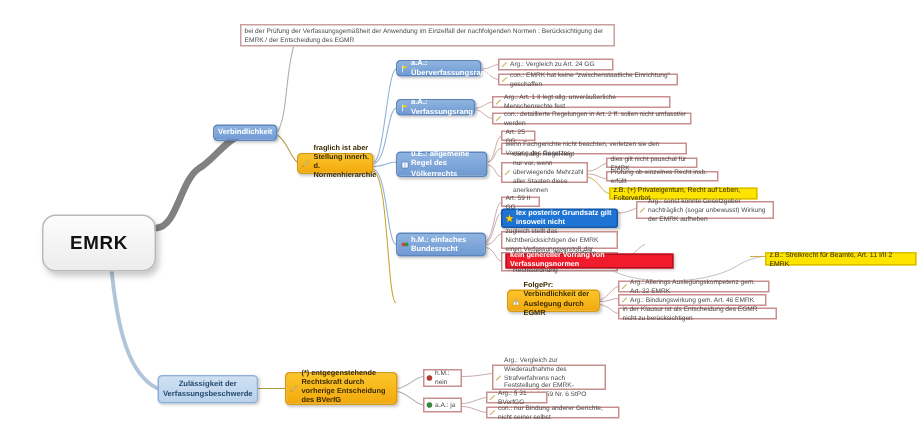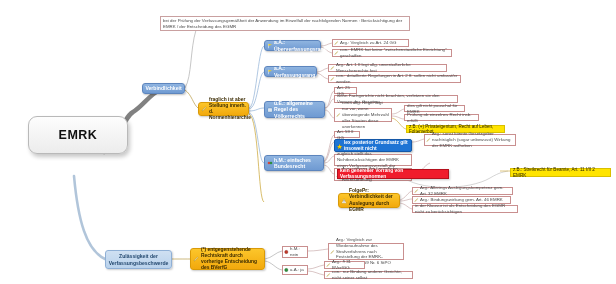--- a/index.html
+++ b/index.html
@@ -183,21 +183,21 @@
     <path d="M400,203 C406,204 408,208 412,209" fill="none" stroke="#c1a0a0" stroke-width=".6"></path>
 
     <path d="M172,259 C180,259 182,259 190,259" fill="none" stroke="#b79b46" stroke-width=".7"></path>
     <path d="M265,259 C272,258 276,252 282,251" fill="none" stroke="#aeaeae" stroke-width=".7"></path>
     <path d="M265,261 C272,262 276,269 282,270" fill="none" stroke="#aeaeae" stroke-width=".7"></path>
     <path d="M308,251 C316,251 320,250 328,249" fill="none" stroke="#c1a0a0" stroke-width=".6"></path>
     <path d="M308,269 C314,269 318,266 324,265" fill="none" stroke="#c1a0a0" stroke-width=".6"></path>
     <path d="M308,271 C314,271 318,274 324,275" fill="none" stroke="#c1a0a0" stroke-width=".6"></path>
   </svg>
 
-  <div class="node root" style="left:28px;top:116px;width:100px;height:38px;">
+  <div class="node root" style="left:28px;top:143px;width:76px;height:38px;">
     <span class="txt">EMRK</span>
   </div>
 
   <div class="node note-plain" style="left:160px;top:16px;width:250px;height:15px;">
     <span class="txt">bei der Prüfung der Verfassungsgemäßheit der Anwendung im Einzelfall der nachfolgenden Normen : Berücksichtigung der EMRK / der Entscheidung des EGMR</span>
   </div>
 
   <div class="node blue center" style="left:142px;top:83px;width:43px;height:11px;">
     <span class="txt">Verbindlichkeit</span>
   </div>

